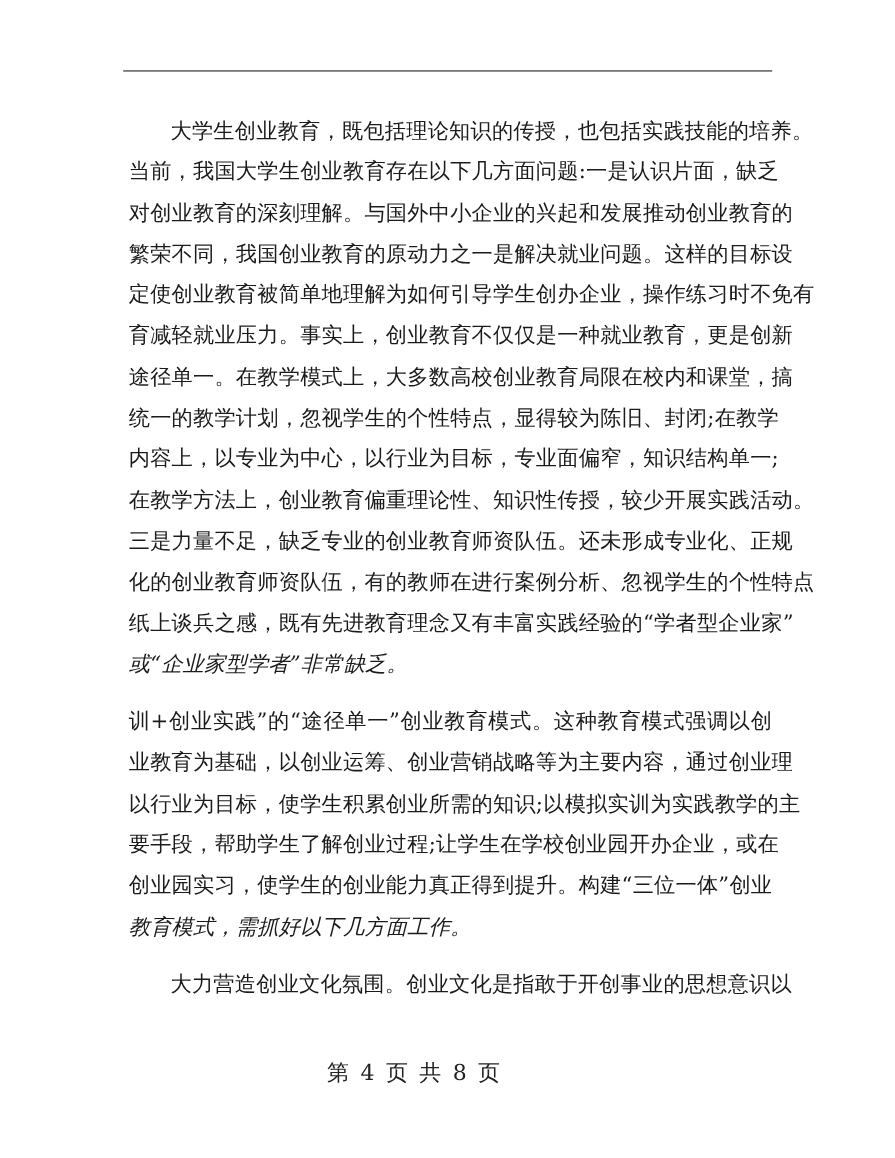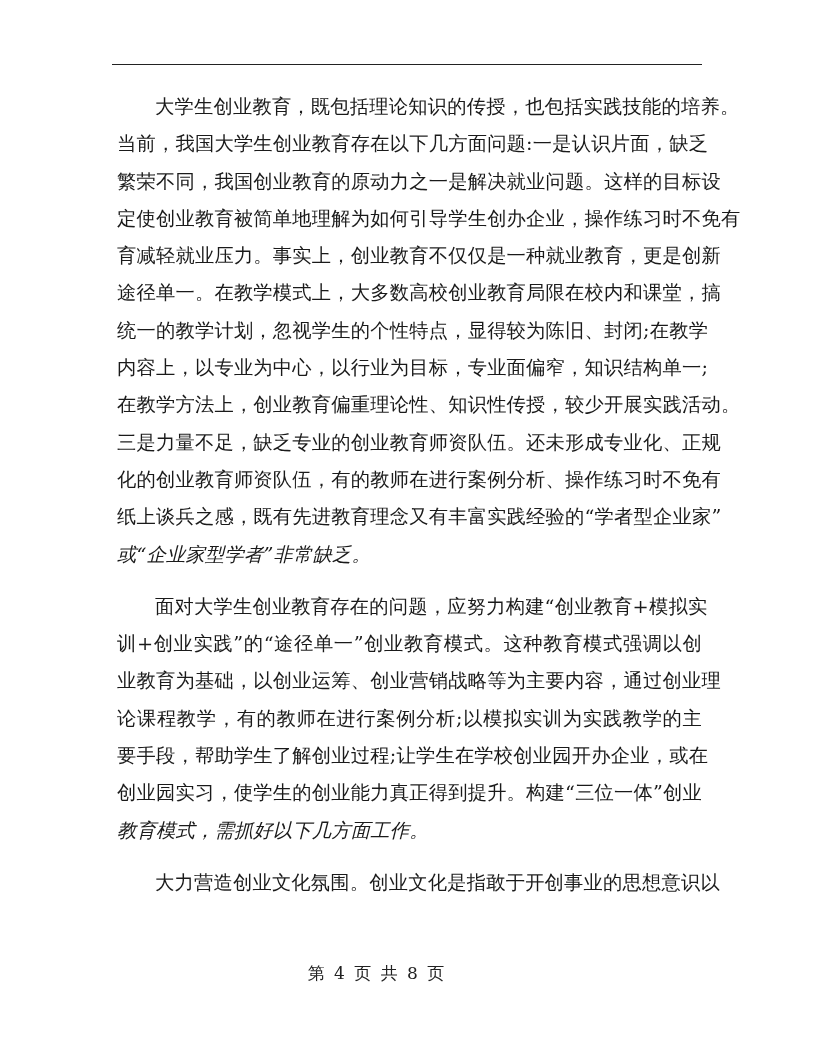--- a/index.html
+++ b/index.html
@@ -6,50 +6,50 @@
   body { width: 814px; height: 1053px; position: relative; overflow: hidden;
          font-family: "DejaVu Serif", "Liberation Serif", serif; color: #1a1a1a; }
   .header-rule { position: absolute; left: 112px; top: 64px; width: 590px; height: 0;
                  border-top: 1px solid #222; }
   .page-body { position: absolute; left: 117px; top: 88px; width: 585px; }
   .para { margin: 0; font-size: 19.3px; line-height: 37.3px; text-align: justify;
           text-justify: inter-character; letter-spacing: 0.2px; }
   .para .line { display: block; white-space: nowrap; text-align-last: justify; text-align: justify; }
   .para .line.last { text-align-last: left; font-style: italic; }
   .para + .para { margin-top: 15px; }
-  .indent { padding-left: 38px; }
+  .indent { padding-left: 38px; margin-top: 12px; }
   .footer { position: absolute; left: 0; width: 752px; top: 962px; text-align: center;
-            font-size: 17px; color: #222; word-spacing: 4px; }
+            font-size: 20px; color: #222; word-spacing: 4px; }
 </style>
 </head>
 <body>
 
 <div class="header-rule"></div>
 
 <div class="page-body">
   <p class="para">
     <span class="line indent">大学生创业教育，既包括理论知识的传授，也包括实践技能的培养。</span>
     <span class="line">当前，我国大学生创业教育存在以下几方面问题:一是认识片面，缺乏</span>
+    <span class="line">对创业教育的深刻理解。与国外中小企业的兴起和发展推动创业教育的</span>
     <span class="line">繁荣不同，我国创业教育的原动力之一是解决就业问题。这样的目标设</span>
     <span class="line">定使创业教育被简单地理解为如何引导学生创办企业，操作练习时不免有</span>
     <span class="line">育减轻就业压力。事实上，创业教育不仅仅是一种就业教育，更是创新</span>
     <span class="line">途径单一。在教学模式上，大多数高校创业教育局限在校内和课堂，搞</span>
     <span class="line">统一的教学计划，忽视学生的个性特点，显得较为陈旧、封闭;在教学</span>
     <span class="line">内容上，以专业为中心，以行业为目标，专业面偏窄，知识结构单一;</span>
     <span class="line">在教学方法上，创业教育偏重理论性、知识性传授，较少开展实践活动。</span>
     <span class="line">三是力量不足，缺乏专业的创业教育师资队伍。还未形成专业化、正规</span>
-    <span class="line">化的创业教育师资队伍，有的教师在进行案例分析、操作练习时不免有</span>
+    <span class="line">化的创业教育师资队伍，有的教师在进行案例分析、忽视学生的个性特点</span>
     <span class="line">纸上谈兵之感，既有先进教育理念又有丰富实践经验的“学者型企业家”</span>
     <span class="line last">或“企业家型学者”非常缺乏。</span>
   </p>
   <p class="para">
-    <span class="line indent">面对大学生创业教育存在的问题，应努力构建“创业教育+模拟实</span>
     <span class="line">训+创业实践”的“途径单一”创业教育模式。这种教育模式强调以创</span>
     <span class="line">业教育为基础，以创业运筹、创业营销战略等为主要内容，通过创业理</span>
-    <span class="line">论课程教学，有的教师在进行案例分析;以模拟实训为实践教学的主</span>
+    <span class="line">以行业为目标，使学生积累创业所需的知识;以模拟实训为实践教学的主</span>
     <span class="line">要手段，帮助学生了解创业过程;让学生在学校创业园开办企业，或在</span>
     <span class="line">创业园实习，使学生的创业能力真正得到提升。构建“三位一体”创业</span>
     <span class="line last">教育模式，需抓好以下几方面工作。</span>
   </p>
   <p class="para">
     <span class="line indent">大力营造创业文化氛围。创业文化是指敢于开创事业的思想意识以</span>
   </p>
 </div>
 
 <div class="footer">第 4 页 共 8 页</div>

